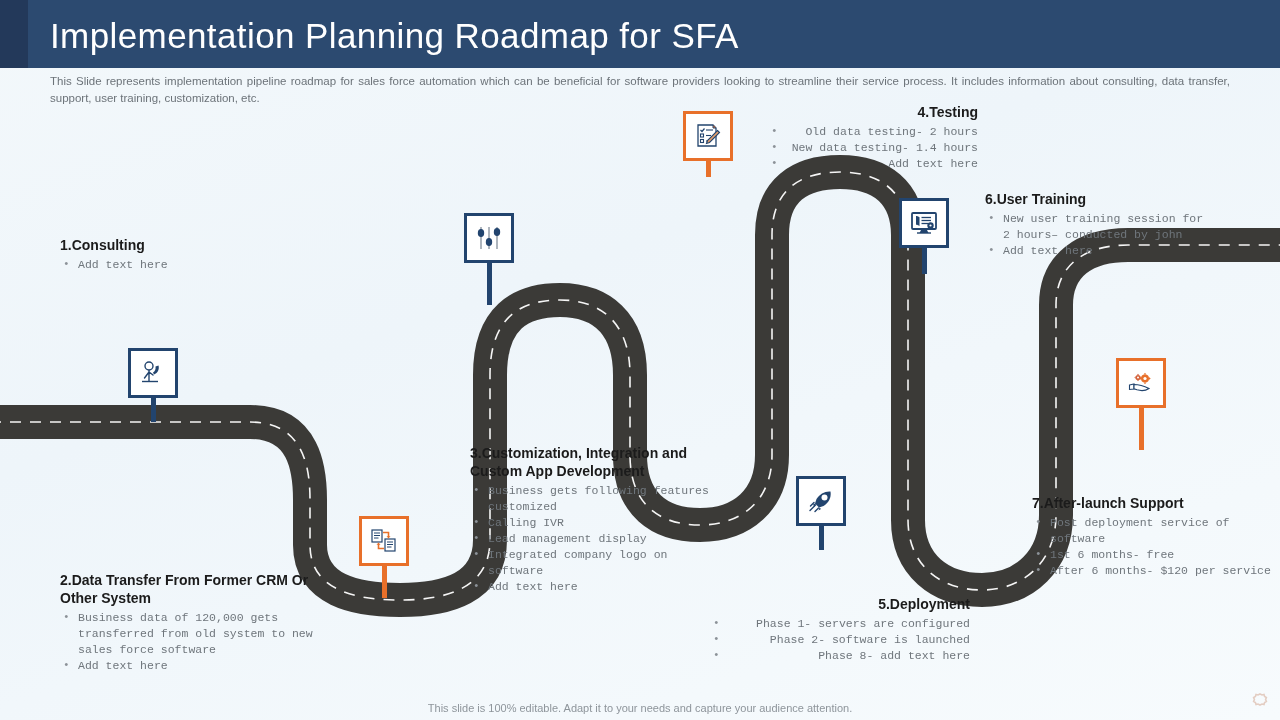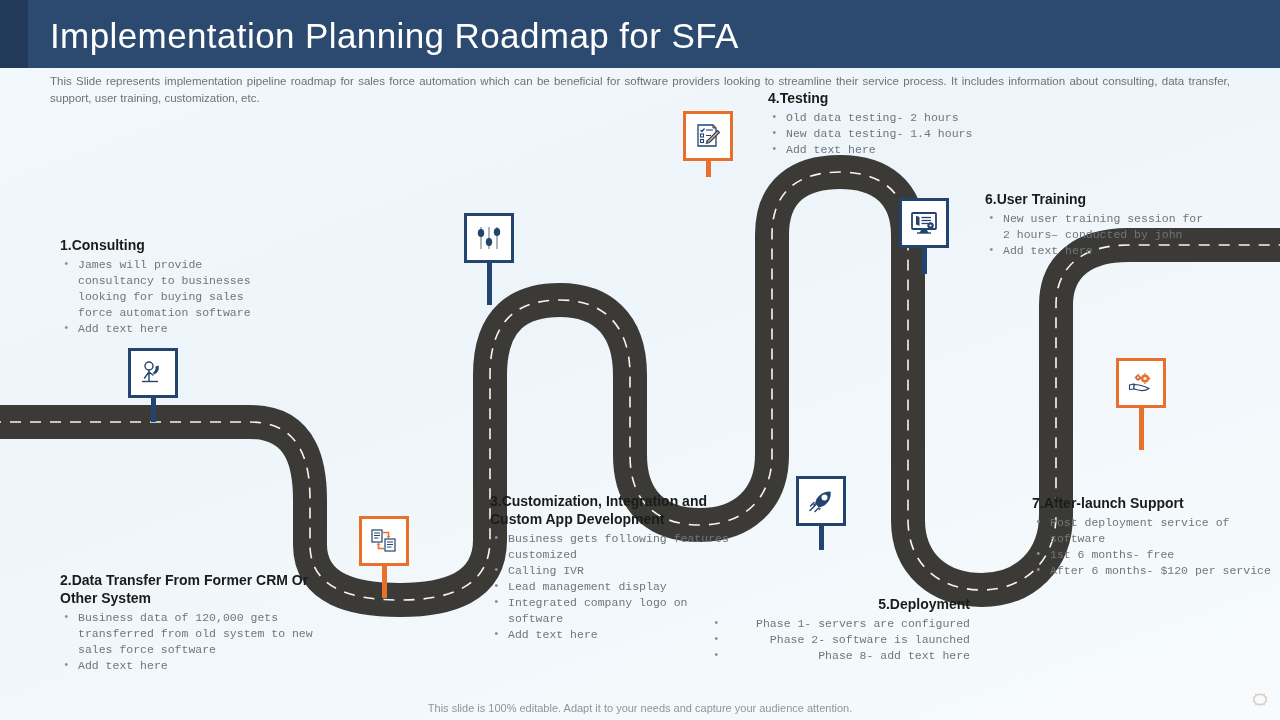--- a/index.html
+++ b/index.html
@@ -329,45 +329,44 @@
           <path d="M3.5 17 L8 16 L8 21 L3.5 21.5 Z" fill="#fff" stroke="#22446e" stroke-width="1.1"></path>
           <path d="M8 16.5 C13 16.5 18 18 23 20.5 C20 22.5 15 23 11 21.8 L8 20.8 Z" fill="#fff" stroke="#22446e" stroke-width="1.1"></path>
         </svg>
       </span>
     </div>
   </div>
 
   <div class="step" style="left:60px; top:236px; width:225px;">
     <div class="step-title">1.Consulting</div>
     <ul class="bullets">
-      <li>James will provide consultancy to businesses looking for buying sales force automation software</li>
       <li>Add text here</li>
     </ul>
   </div>
 
   <div class="step" style="left:60px; top:571px; width:285px;">
     <div class="step-title">2.Data Transfer From Former CRM Or Other System</div>
     <ul class="bullets">
       <li>Business data of 120,000 gets transferred from old system to new sales force software</li>
       <li>Add text here</li>
     </ul>
   </div>
 
-  <div class="step" style="left:490px; top:444px; width:245px;margin-top:48px;">
+  <div class="step" style="left:470px; top:444px; width:245px;">
     <div class="step-title">3.Customization, Integration and Custom App Development</div>
     <ul class="bullets">
       <li>Business gets following features customized</li>
       <li>Calling IVR</li>
       <li>Lead management display</li>
       <li>Integrated company logo on software</li>
       <li>Add text here</li>
     </ul>
   </div>
 
-  <div class="step" style="left:768px; top:89px; width:210px;">
+  <div class="step" style="left:768px; top:103px; width:210px;text-align:right;">
     <div class="step-title">4.Testing</div>
     <ul class="bullets">
       <li>Old data testing- 2 hours</li>
       <li>New data testing- 1.4 hours</li>
       <li>Add text here</li>
     </ul>
   </div>
 
   <div class="step" style="left:710px; top:595px; width:260px;text-align:right;">
     <div class="step-title">5.Deployment</div>

